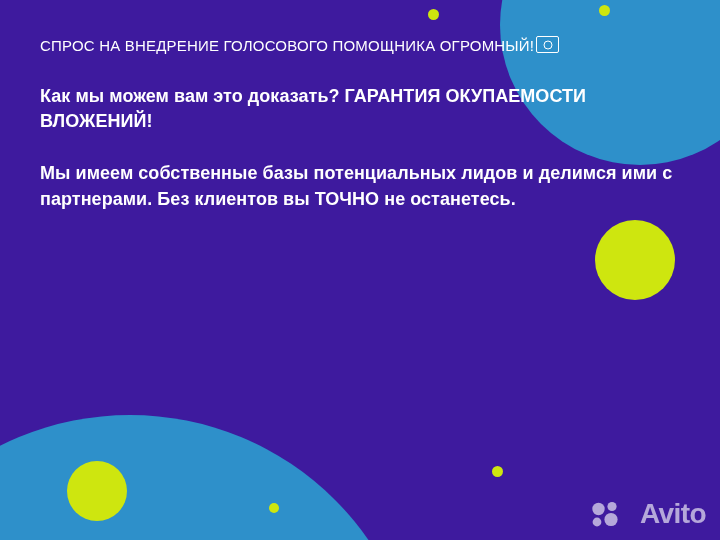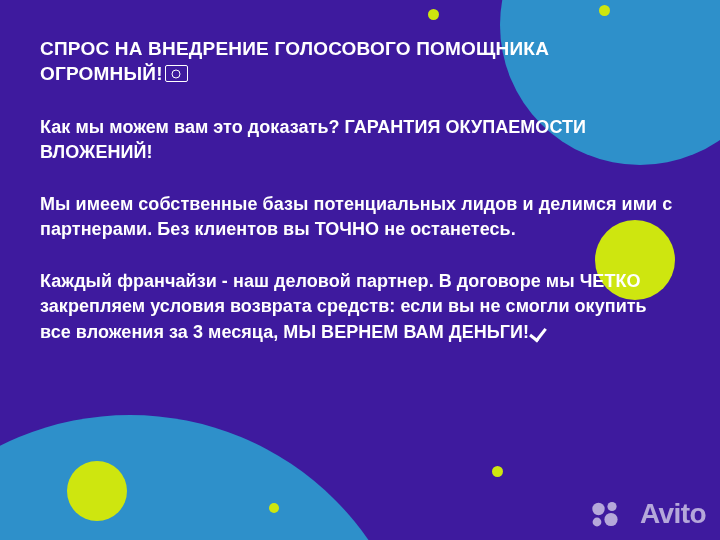--- a/index.html
+++ b/index.html
@@ -72,22 +72,22 @@
   #dot-d { left: 269px; top: 503px; width: 10px; height: 10px; }
 
   
   .content {
     position: relative;
     z-index: 2;
     padding: 36px 40px 0 40px;
     color: #FFFFFF;
   }
   .headline {
-    font-size: 19px;
-    font-weight: bold;
+    font-size: 15px;
+    font-weight: normal;
     line-height: 1.33;
     letter-spacing: 0.2px;
     margin: 0 0 28px 0;
     text-transform: uppercase;
     max-width: 625px;
   }
   .para {
     font-size: 18px;
     font-weight: bold;
     line-height: 1.42;
@@ -177,21 +177,20 @@
   </div>
 
   <div class="content">
 
     <h1 class="headline"><span>СПРОС НА ВНЕДРЕНИЕ ГОЛОСОВОГО ПОМОЩНИКА ОГРОМНЫЙ!</span><span class="emoji emoji-banknote"></span></h1>
 
     <p class="para"><span>Как мы можем вам это доказать? ГАРАНТИЯ ОКУПАЕМОСТИ ВЛОЖЕНИЙ!</span></p>
 
     <p class="para"><span>Мы имеем собственные базы потенциальных лидов и делимся ими с партнерами. Без клиентов вы ТОЧНО не останетесь.</span></p>
 
-    <p class="para"><span>Каждый франчайзи - наш деловой партнер. В договоре мы ЧЕТКО закрепляем условия возврата средств: если вы не смогли окупить все вложения за 3 месяца, МЫ ВЕРНЕМ ВАМ ДЕНЬГИ!</span><span class="emoji emoji-check"></span></p>
 
   </div>
 
   <div id="watermark">
     <svg class="wm-mark" width="30" height="26" viewBox="0 0 30 26" aria-hidden="true">
       <circle cx="7.5" cy="8" r="6.2" fill="#FFFFFF"></circle>
       <circle cx="21" cy="5.5" r="4.6" fill="#FFFFFF"></circle>
       <circle cx="6" cy="21" r="4.4" fill="#FFFFFF"></circle>
       <circle cx="20" cy="18.5" r="6.6" fill="#FFFFFF"></circle>
     </svg>

